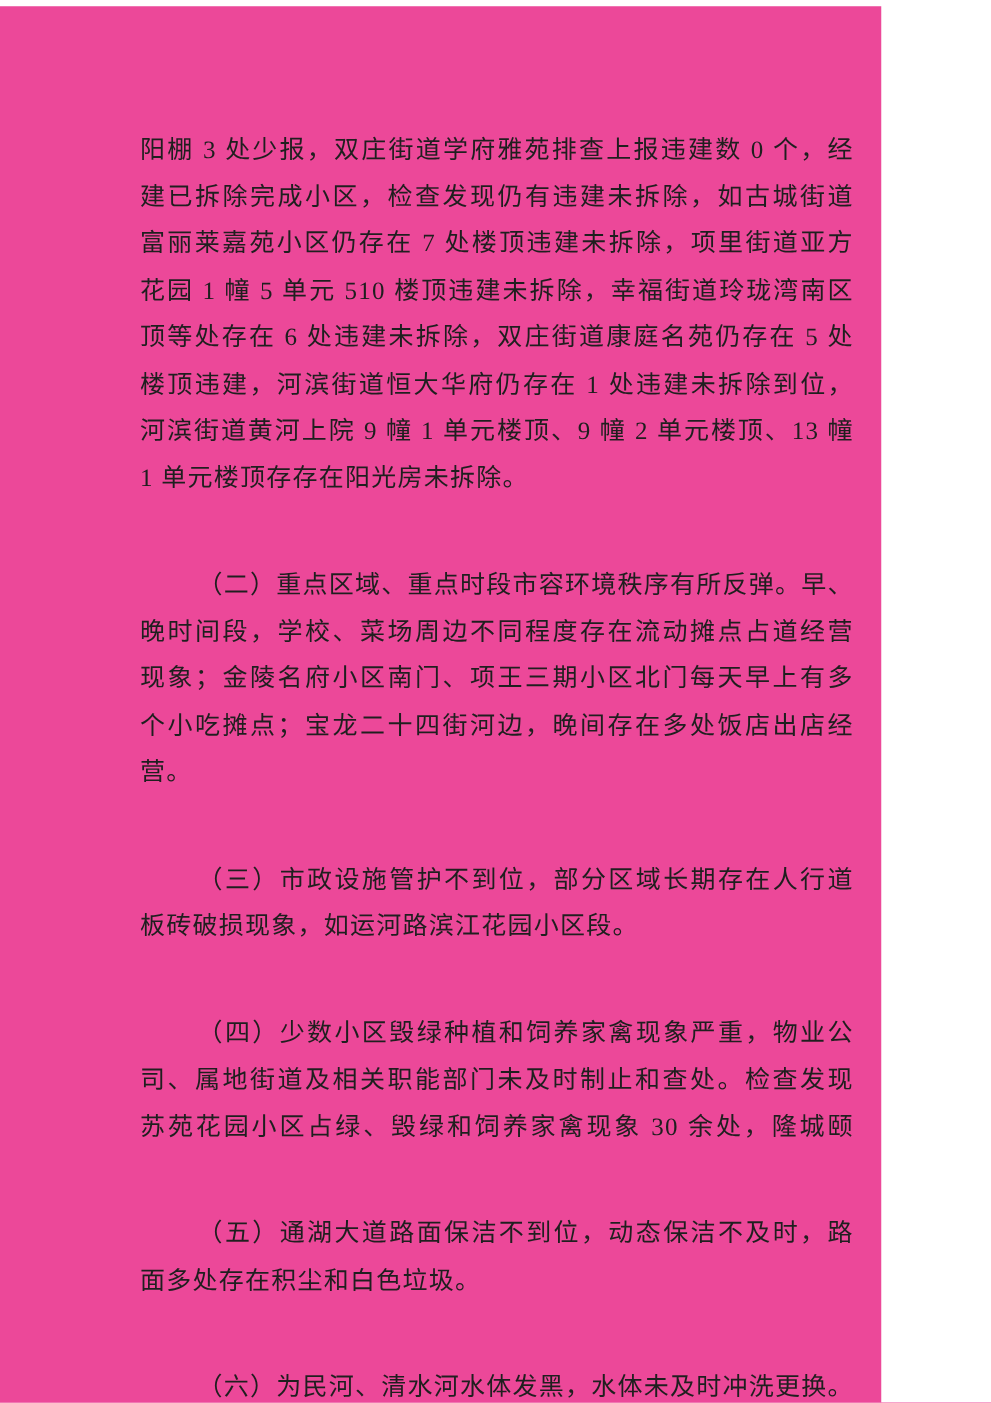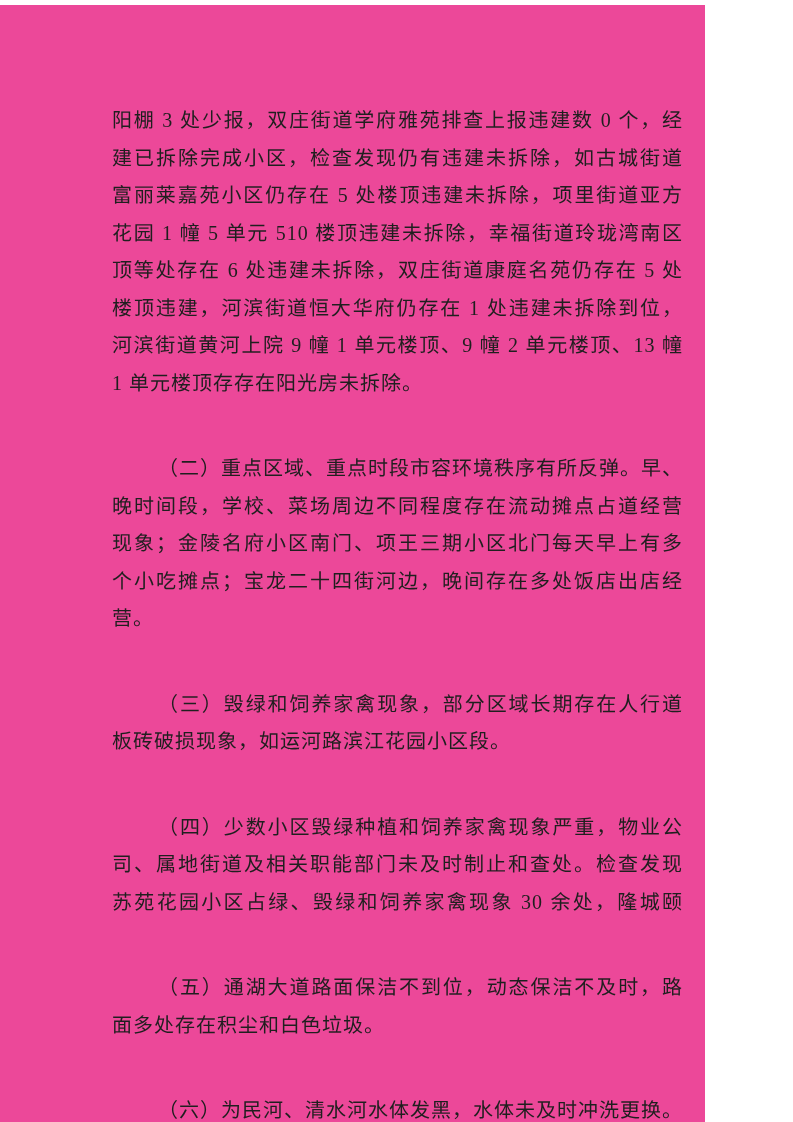--- a/index.html
+++ b/index.html
@@ -50,32 +50,32 @@
     margin-top: 48px;
   }
 </style>
 </head>
 <body>
 
 <div class="page">
   <div class="doc-body" style="color: rgb(31, 31, 31);">
       <div class="text-line fill">阳棚 3 处少报，双庄街道学府雅苑排查上报违建数 0 个，经</div>
       <div class="text-line fill">建已拆除完成小区，检查发现仍有违建未拆除，如古城街道</div>
-      <div class="text-line fill">富丽莱嘉苑小区仍存在 5 处楼顶违建未拆除，项里街道亚方</div>
+      <div class="text-line fill">富丽莱嘉苑小区仍存在 7 处楼顶违建未拆除，项里街道亚方</div>
       <div class="text-line fill">花园 1 幢 5 单元 510 楼顶违建未拆除，幸福街道玲珑湾南区</div>
       <div class="text-line fill">顶等处存在 6 处违建未拆除，双庄街道康庭名苑仍存在 5 处</div>
       <div class="text-line fill">楼顶违建，河滨街道恒大华府仍存在 1 处违建未拆除到位，</div>
       <div class="text-line fill">河滨街道黄河上院 9 幢 1 单元楼顶、9 幢 2 单元楼顶、13 幢</div>
       <div class="text-line">1 单元楼顶存存在阳光房未拆除。</div>
       <div class="text-line indent fill">（二）重点区域、重点时段市容环境秩序有所反弹。早、</div>
       <div class="text-line fill">晚时间段，学校、菜场周边不同程度存在流动摊点占道经营</div>
       <div class="text-line fill">现象；金陵名府小区南门、项王三期小区北门每天早上有多</div>
       <div class="text-line fill">个小吃摊点；宝龙二十四街河边，晚间存在多处饭店出店经</div>
       <div class="text-line">营。</div>
-      <div class="text-line indent fill">（三）毁绿和饲养家禽现象，部分区域长期存在人行道</div>
+      <div class="text-line indent fill">（三）市政设施管护不到位，部分区域长期存在人行道</div>
       <div class="text-line">板砖破损现象，如运河路滨江花园小区段。</div>
       <div class="text-line indent fill">（四）少数小区毁绿种植和饲养家禽现象严重，物业公</div>
       <div class="text-line fill">司、属地街道及相关职能部门未及时制止和查处。检查发现</div>
       <div class="text-line fill">苏苑花园小区占绿、毁绿和饲养家禽现象 30 余处，隆城颐</div>
       <div class="text-line indent fill">（五）通湖大道路面保洁不到位，动态保洁不及时，路</div>
       <div class="text-line">面多处存在积尘和白色垃圾。</div>
       <div class="text-line indent">（六）为民河、清水河水体发黑，水体未及时冲洗更换。</div>
     </div>
 </div>
 

